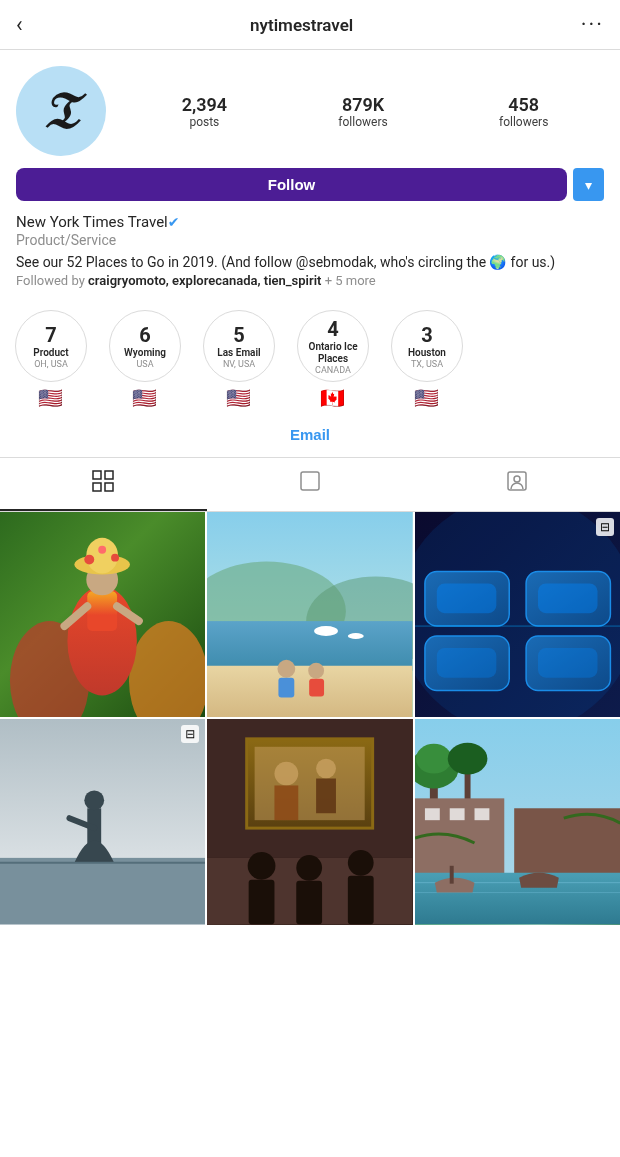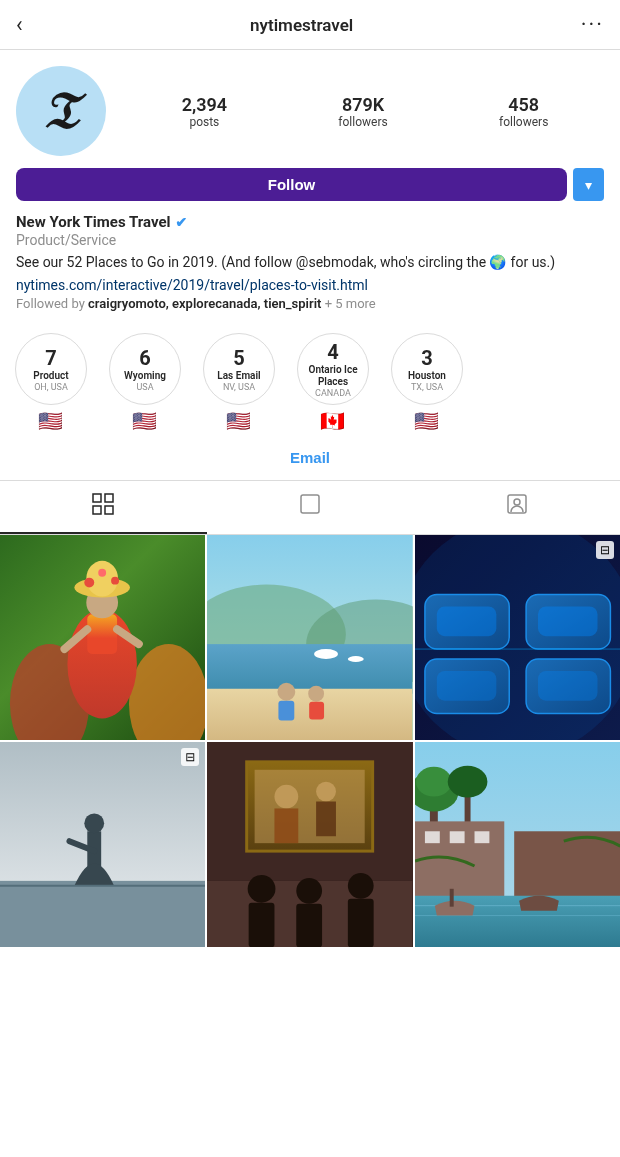--- a/index.html
+++ b/index.html
@@ -112,25 +112,24 @@
       align-items: center;
       justify-content: center;
     }
 
     
     .bio-section {
       padding: 0 16px 12px 16px;
     }
     .bio-name {
       font-size: 15px;
-      font-weight: 700;
-      color: #262626;
-      display: flex;
-      align-items: center;
-      gap: 5px;
+      font-weight: 400;
+      color: #262626;
+      display: flex;
+      align-items: center;
     }
     .verified-badge {
       color: #3897f0;
       font-size: 14px;
     }
     .bio-category {
       font-size: 14px;
       color: #8e8e8e;
       margin-top: 1px;
     }
@@ -321,21 +320,20 @@
   <button class="dropdown-btn">▾</button>
 </div>
 
 <div class="bio-section">
   <div class="bio-name">
     <span>New York Times Travel</span>
     <span class="verified-badge">✔</span>
   </div>
   <div class="bio-category">Product/Service</div>
   <div class="bio-text">See our 52 Places to Go in 2019. (And follow @sebmodak, who's circling the 🌍 for us.)</div>
-  <div class="bio-link">nytimes.com/interactive/2019/travel/places-to-visit.html</div>
   <div class="bio-followed">
     <span>Followed by</span>
     <b>craigryomoto, explorecanada, tien_spirit</b>
     <span>+ 5 more</span>
   </div>
 </div>
 
 <div class="highlights-row">
 
 <div class="highlight-item">

